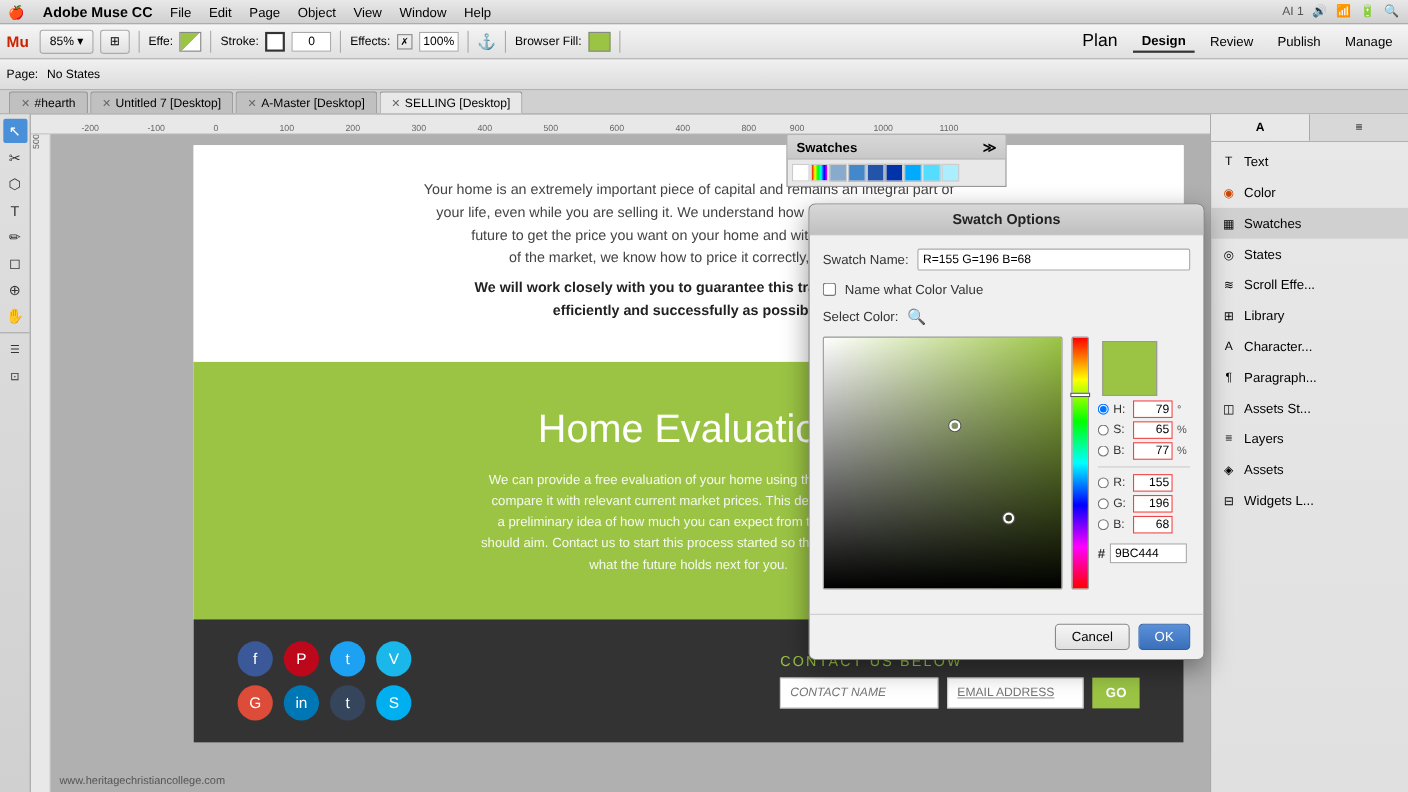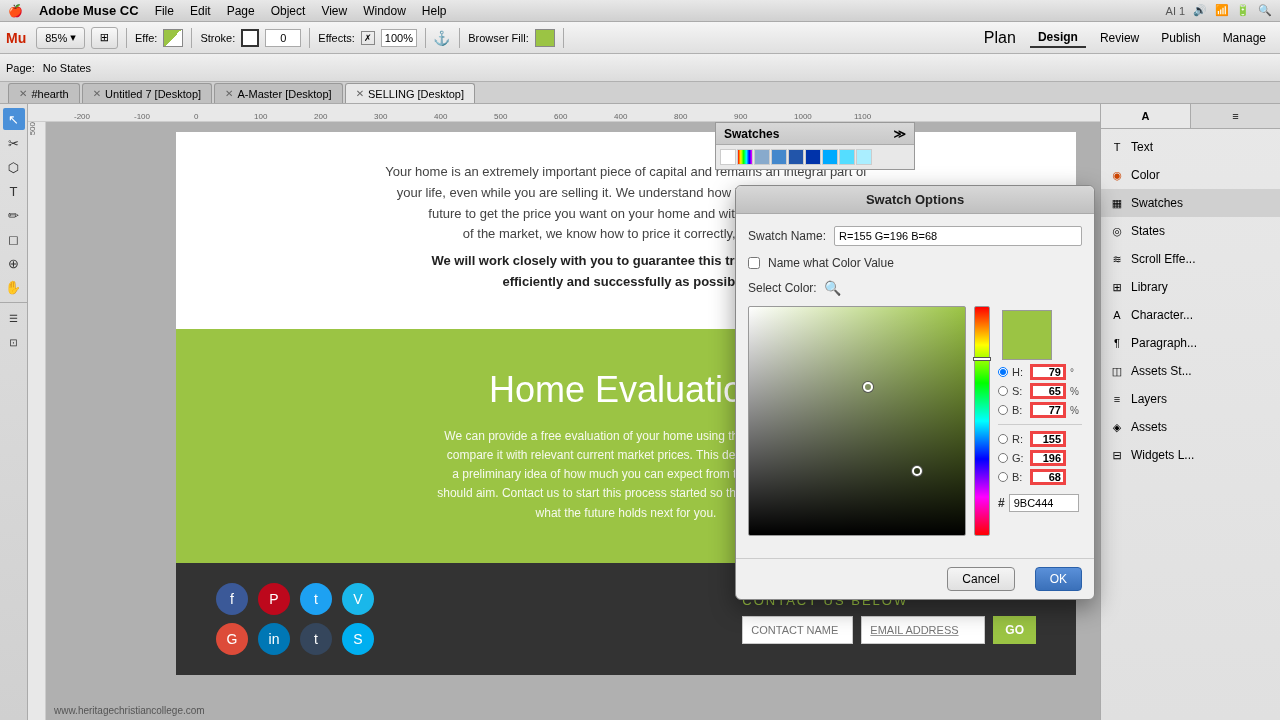--- a/index.html
+++ b/index.html
@@ -210,22 +210,22 @@
     
     #color-values {
       display: flex; flex-direction: column; gap: 3px; font-size: 11px;
     }
     .cv-row {
       display: flex; align-items: center; gap: 4px;
     }
     .cv-radio { width: 10px; height: 10px; }
     .cv-label { width: 14px; color: #333; }
     .cv-input {
-      width: 36px; height: 16px; border: 3px solid #ef4444; font-size: 11px;
-      padding: 0 2px; text-align: right; background: white; font-weight: bold;
+      width: 36px; height: 16px; border: 1px solid #ef4444; font-size: 11px;
+      padding: 0 2px; text-align: right; background: white;
     }
     .cv-unit { width: 12px; color: #555; font-size: 10px; }
 
     #hex-row {
       display: flex; align-items: center; gap: 4px; margin-top: 6px;
     }
     .hex-hash { font-size: 12px; font-weight: bold; color: #333; }
     .hex-input {
       width: 70px; height: 18px; border: 1px solid #aaa; font-size: 11px;
       padding: 0 4px; background: white;
@@ -238,21 +238,21 @@
     }
     .dialog-btn {
       height: 24px; padding: 0 14px; font-size: 12px; cursor: pointer;
       border-radius: 4px; border: 1px solid #888;
     }
     .dialog-btn.cancel {
       background: linear-gradient(to bottom, #f5f5f5, #e0e0e0);
     }
     .dialog-btn.ok {
       background: linear-gradient(to bottom, #5a90d9, #3a70b9);
-      color: white; border-color: #2a60a9; margin-left: 12px;
+      color: white; border-color: #2a60a9;
     }
 
     
     .social-icons { display: flex; gap: 10px; align-items: center; }
     .social-icon {
       width: 32px; height: 32px; border-radius: 50%; display: flex; align-items: center;
       justify-content: center; color: white; font-size: 14px; cursor: pointer;
     }
     .si-fb { background: #3b5998; }
     .si-pin { background: #bd081c; }
@@ -391,21 +391,21 @@
         <span style="position:absolute;left:60px;font-size:8px;color:#666;">-100</span>
         <span style="position:absolute;left:120px;font-size:8px;color:#666;">0</span>
         <span style="position:absolute;left:180px;font-size:8px;color:#666;">100</span>
         <span style="position:absolute;left:240px;font-size:8px;color:#666;">200</span>
         <span style="position:absolute;left:300px;font-size:8px;color:#666;">300</span>
         <span style="position:absolute;left:360px;font-size:8px;color:#666;">400</span>
         <span style="position:absolute;left:420px;font-size:8px;color:#666;">500</span>
         <span style="position:absolute;left:480px;font-size:8px;color:#666;">600</span>
         <span style="position:absolute;left:540px;font-size:8px;color:#666;">400</span>
         <span style="position:absolute;left:600px;font-size:8px;color:#666;">800</span>
-        <span style="position:absolute;left:660px;font-size:8px;color:#666;">900</span>
+        <span style="position:absolute;left:644px;font-size:8px;color:#666;">900</span>
         <span style="position:absolute;left:720px;font-size:8px;color:#666;">1000</span>
         <span style="position:absolute;left:780px;font-size:8px;color:#666;">1100</span>
       </div>
     </div>
 
     <div id="canvas-main">
 
       <div id="ruler-v">
         <div style="font-size:8px;color:#666;padding-top:10px;writing-mode:vertical-lr;transform:rotate(180deg);display:flex;flex-direction:column;gap:40px;">
           <span>500</span>
@@ -445,21 +445,21 @@
               <div class="social-icons" style="margin-top:8px;">
                 <div class="social-icon si-gp">G</div>
                 <div class="social-icon si-li">in</div>
                 <div class="social-icon si-tm">t</div>
                 <div class="social-icon si-sk">S</div>
               </div>
             </div>
             <div>
               <div class="contact-title">CONTACT US BELOW</div>
               <div class="contact-form" style="margin-top:8px;">
-                <input class="contact-input" style="width: 111px;" placeholder="CONTACT NAME">
+                <input class="contact-input" style="width: 144px; font-style: italic;" placeholder="CONTACT NAME">
                 <input class="contact-input" style="width: 124px; text-decoration: underline;" placeholder="EMAIL ADDRESS">
                 <button class="contact-go">GO</button>
               </div>
             </div>
           </div>
         </div>
 
         <div class="url-bar">www.heritagechristiancollege.com</div>
 
         <div id="swatches-panel">

